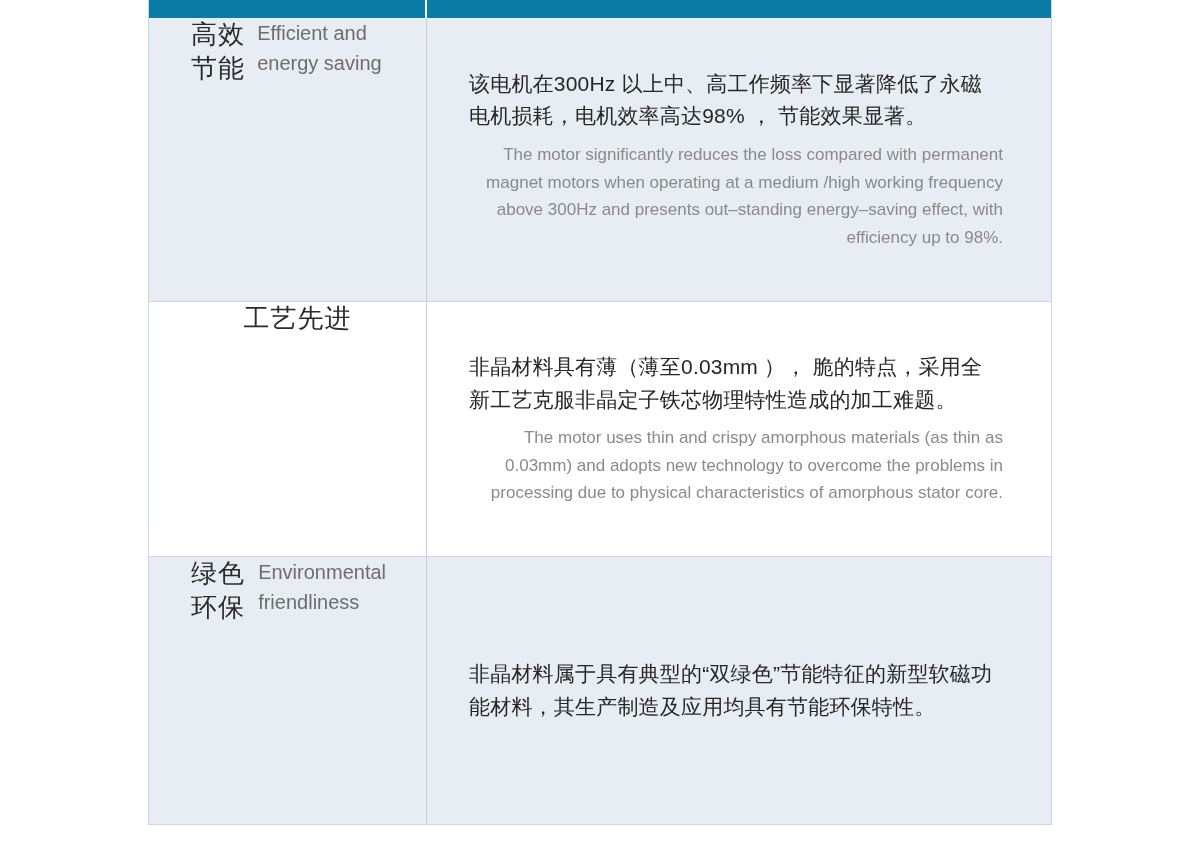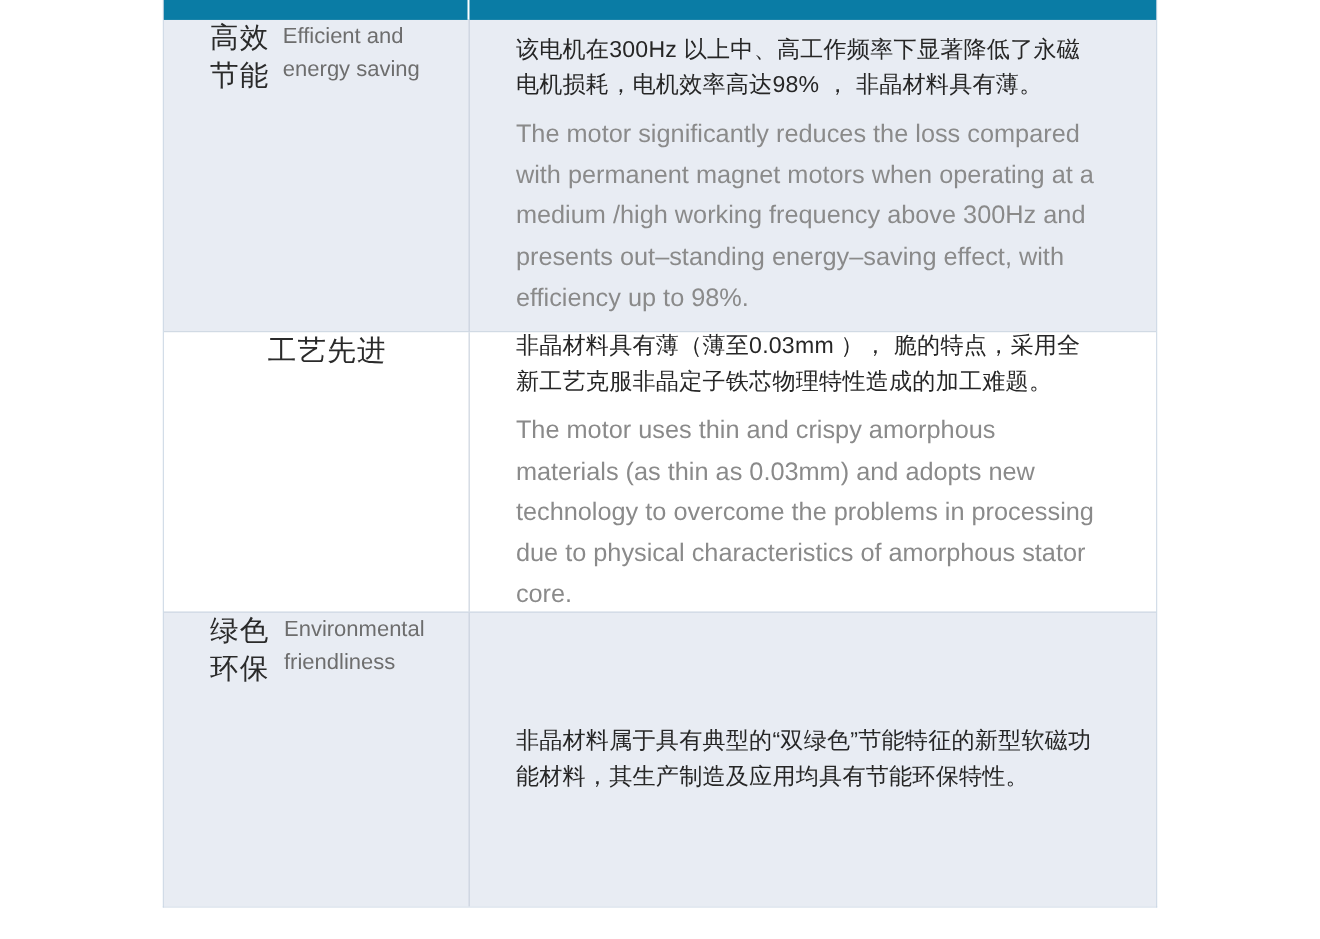--- a/index.html
+++ b/index.html
@@ -82,24 +82,25 @@
     color: #6d6d6d;
     line-height: 1.5;
   }
   .body-cn {
     font-size: 21px;
     color: #262626;
     line-height: 1.55;
     letter-spacing: 0.2px;
   }
   .body-en {
-    font-size: 23px;
+    font-size: 17px;
     color: #8a8a8a;
     line-height: 1.62;
     margin-top: 8px;
+    text-align: right;
   }
   .row-1 .cell-left { padding-top: 0; }
   .row-1 { height: 283px; }
   .row-2 { height: 254px; }
   .row-3 { height: 267px; }
 </style>
 </head>
 <body>
 
 <div id="page">
@@ -109,21 +110,21 @@
       <div class="header-left"></div>
       <div class="header-right"></div>
     </div>
 
     <div class="row row-1 row-alt-a">
       <div class="cell-left">
         <div class="title-cn">高效节能</div>
         <div class="title-en">Efficient and energy saving</div>
       </div>
       <div class="cell-right">
-        <div class="body-cn">该电机在300Hz 以上中、高工作频率下显著降低了永磁电机损耗，电机效率高达98% ， 非晶材料具有薄。</div>
+        <div class="body-cn">该电机在300Hz 以上中、高工作频率下显著降低了永磁电机损耗，电机效率高达98% ， 节能效果显著。</div>
         <div class="body-en">The motor significantly reduces the loss compared with permanent magnet motors when operating at a medium /high working frequency above 300Hz and presents out–standing energy–saving effect, with efficiency up to 98%.</div>
       </div>
     </div>
 
     <div class="row row-2 row-alt-b">
       <div class="cell-left">
         <div class="title-cn">工艺先进</div>
       </div>
       <div class="cell-right">
         <div class="body-cn">非晶材料具有薄（薄至0.03mm ）， 脆的特点，采用全新工艺克服非晶定子铁芯物理特性造成的加工难题。</div>

